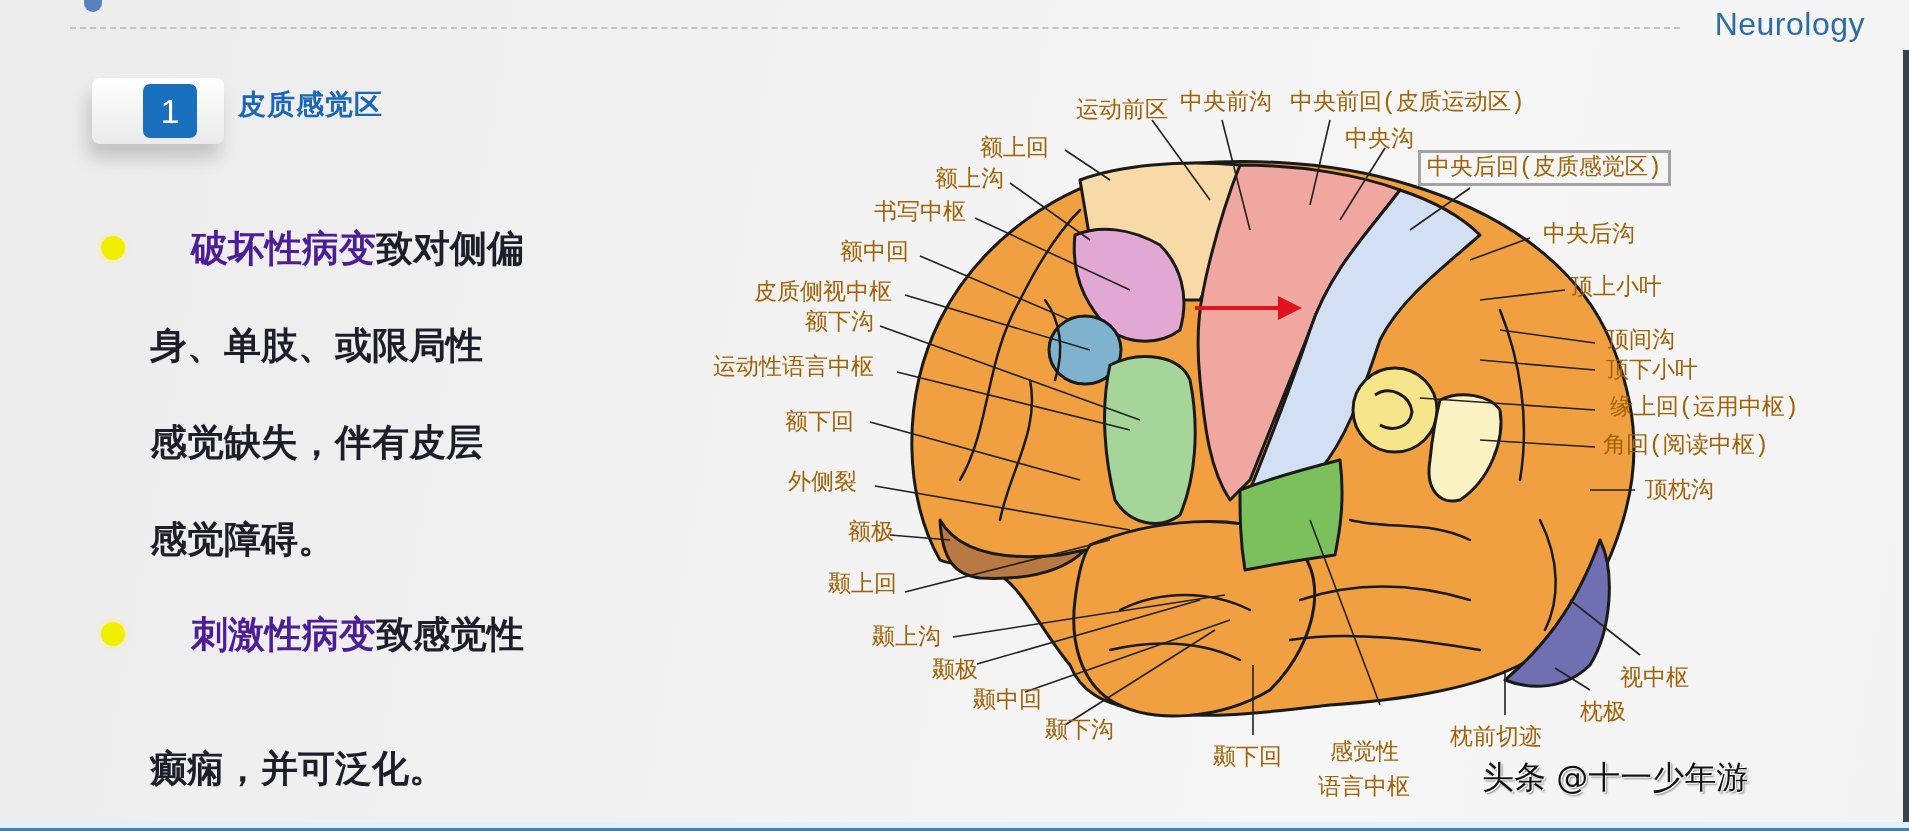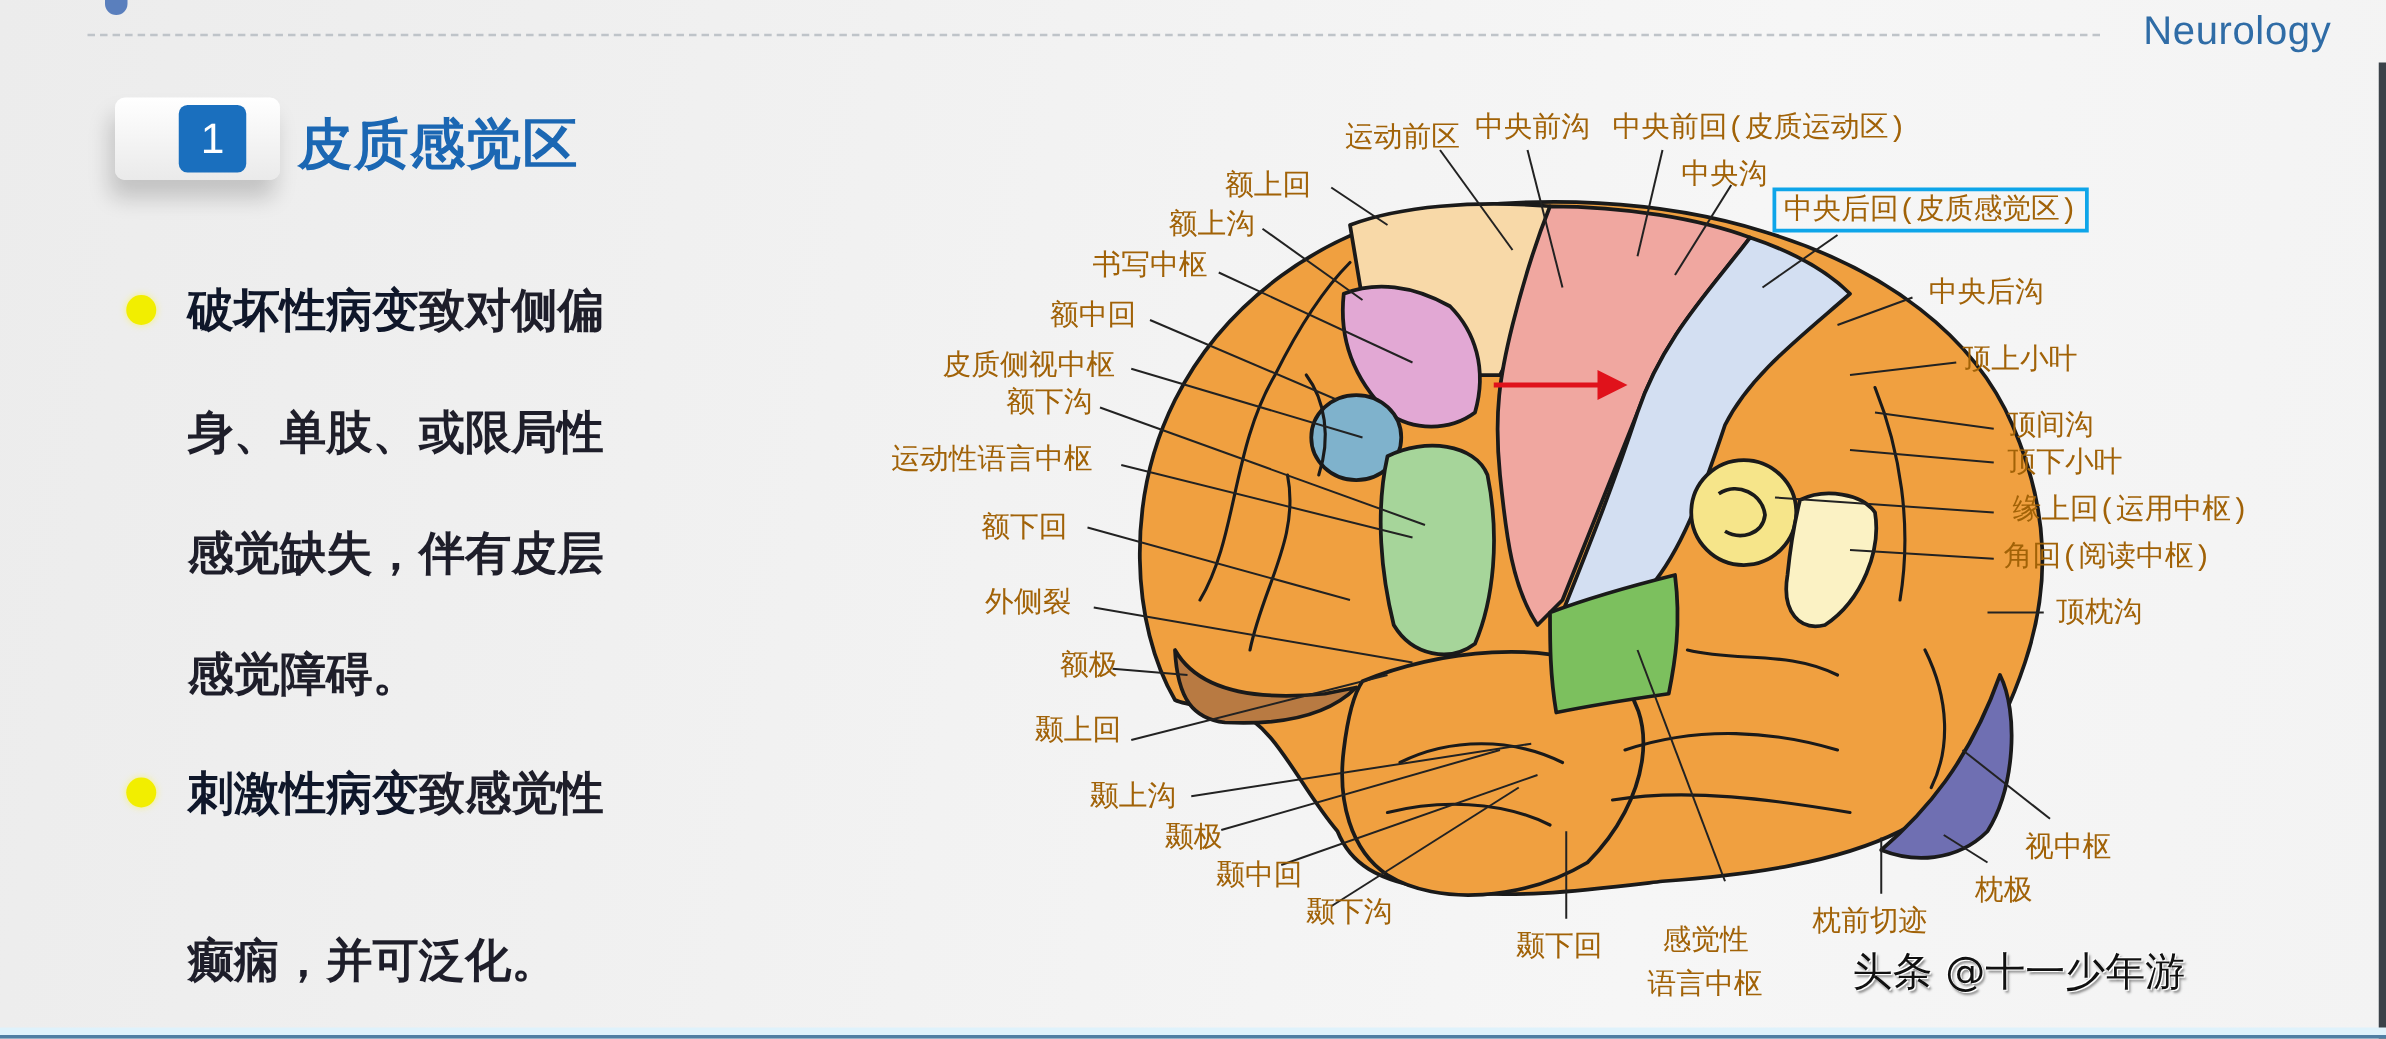--- a/index.html
+++ b/index.html
@@ -13,29 +13,29 @@
     .brand { position: absolute; right: 44px; top: 6px; font-family: "Liberation Sans", sans-serif; font-size: 32px; color: #2f6ca6; letter-spacing: 0.5px; }
     .right-edge { position: absolute; right: 0; top: 50px; width: 6px; height: 781px; background: #3b4249; }
     .bottom-bar { position: absolute; left: 0; bottom: 0; width: 1909px; height: 3px; background: #4f7ea3; }
     .bottom-glow { position: absolute; left: 0; bottom: 3px; width: 1909px; height: 6px; background: #dff2fb; }
 
     .section-tab { position: absolute; left: 92px; top: 78px; width: 132px; height: 66px; border-radius: 8px;
       background: linear-gradient(180deg, #ffffff, #eaeaea); box-shadow: -4px 14px 18px rgba(0,0,0,0.18); }
     .section-num { position: absolute; left: 143px; top: 84px; width: 54px; height: 54px; border-radius: 7px;
       background: #1a6fbe; color: #fff; font-family: "Liberation Sans", sans-serif; font-size: 34px;
       display: flex; align-items: center; justify-content: center; }
-    .section-title { position: absolute; left: 238px; top: 86px; font-size: 44px; font-weight: bold; color: #1b67b3; letter-spacing: 1px; }
+    .section-title { position: absolute; left: 238px; top: 86px; font-size: 28px; font-weight: bold; color: #1b67b3; letter-spacing: 1px; }
 
     .bullet { position: absolute; left: 150px; font-size: 37px; font-weight: bold; color: #1e1e2a; line-height: 1; }
-    .bullet .hl { color: #0f172a; }
+    .bullet .hl { color: #4c1d95; margin-left: 41px; }
     .dot { position: absolute; width: 24px; height: 24px; border-radius: 50%; background: #f2ee00; box-shadow: 0 0 6px #f6f27a; }
 
     .diagram { position: absolute; left: 0; top: 0; width: 1909px; height: 831px; }
     .lbl { position: absolute; font-family: Liberation Mono, monospace; font-size: 23px; color: #a16207; white-space: nowrap; line-height: 1.15; }
-    .lbl.boxed { border: 3px solid #0ea5e9; padding: 2px 6px; background: transparent; }
+    .lbl.boxed { border: 3px solid #a3a3a3; padding: 2px 6px; background: transparent; }
     .watermark { position: absolute; left: 1482px; top: 756px; font-size: 32px; color: #111; text-shadow: 1px 1px 0 #fff, -1px -1px 0 #fff, 2px 2px 2px #888; white-space: nowrap; }
   </style>
 </head>
 <body>
 
 <div class="top-dot"></div>
 <div class="dash-rule"></div>
 <div class="brand">Neurology</div>
 <div class="right-edge"></div>
 <div class="bottom-glow"></div>

